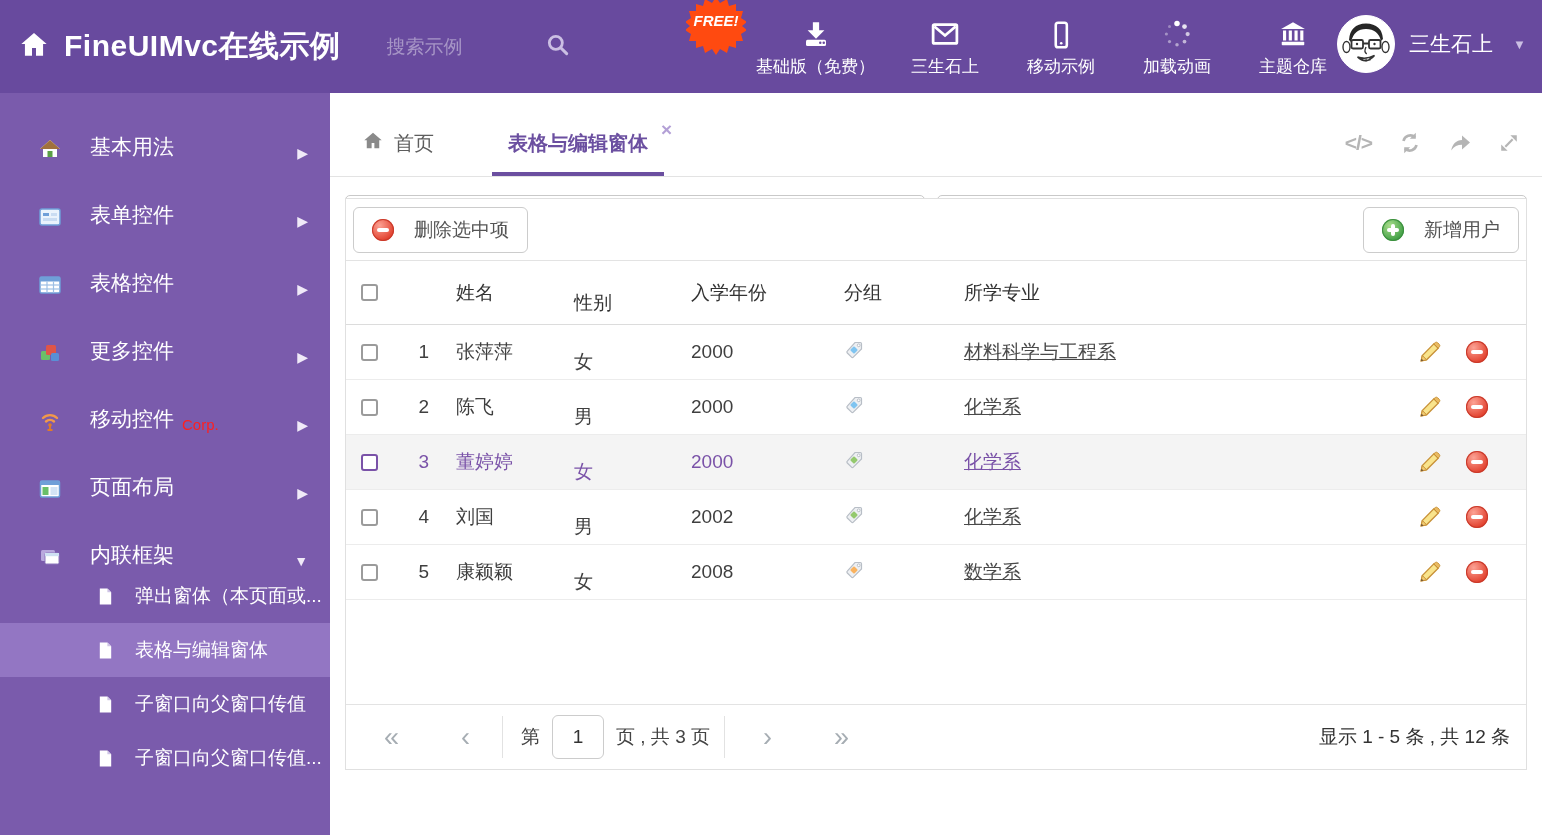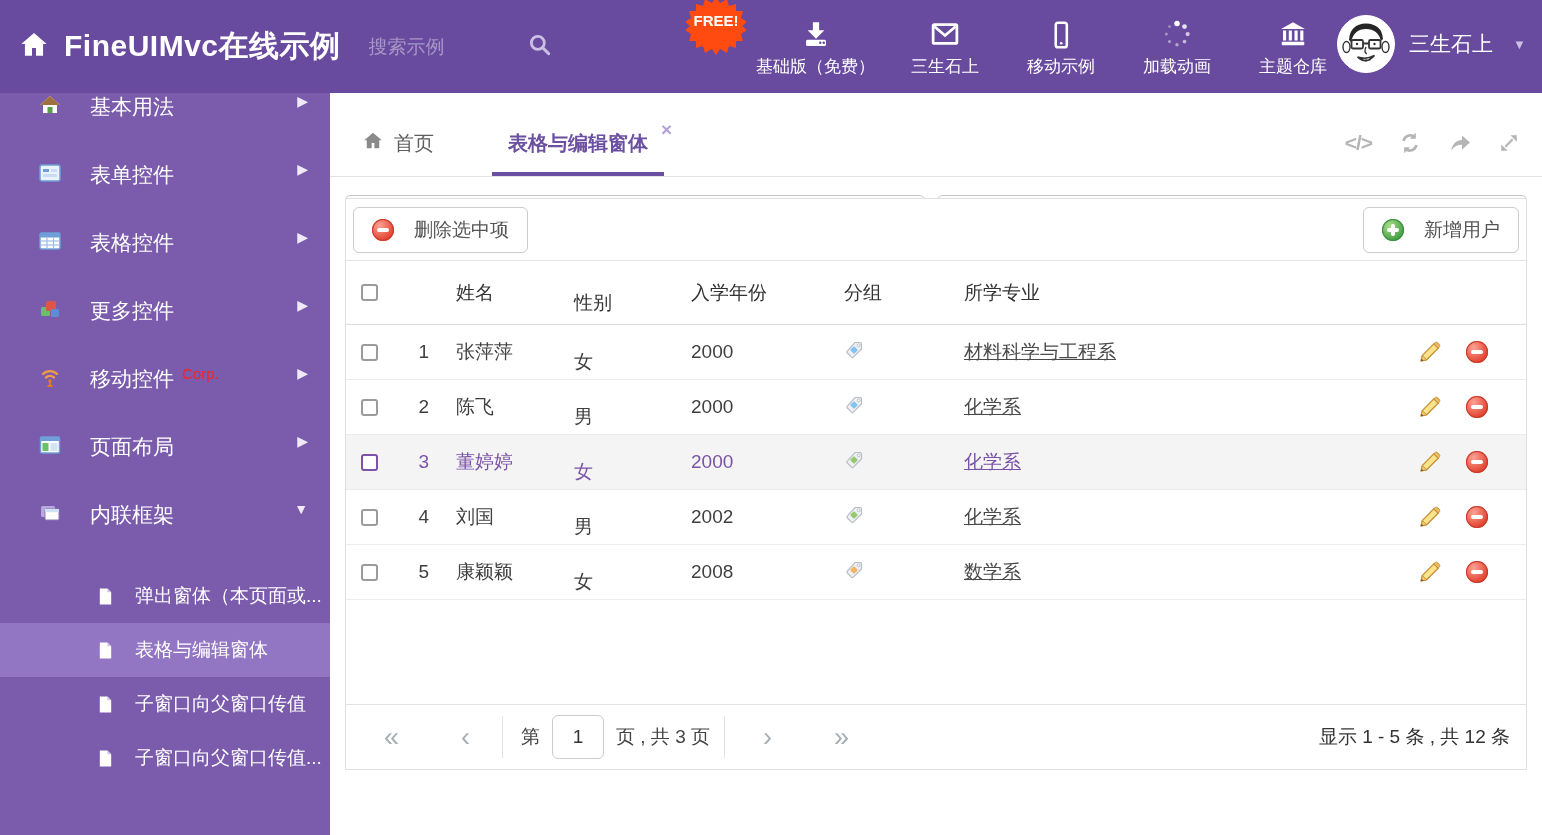--- a/index.html
+++ b/index.html
@@ -4,42 +4,42 @@
 <style>
   * { margin:0; padding:0; box-sizing:border-box; }
   html,body { width:1542px; height:835px; overflow:hidden;
     font-family:"Liberation Sans","DejaVu Sans",sans-serif; background:#fff; }
 
   
   .hdr { position:absolute; left:0; top:0; width:1542px; height:93px;
     background:#684a9e; display:flex; align-items:center; z-index:5; }
   .hdr-logo { display:flex; align-items:center; gap:14px; padding-left:18px; }
   .hdr-title { color:#fff; font-size:30px; font-weight:bold; letter-spacing:.5px; }
-  .hdr-search { margin-left:28px; background:transparent; border:none; outline:none;
+  .hdr-search { margin-left:46px; background:transparent; border:none; outline:none;
     color:#fff; font-size:19px; width:150px; }
   .hdr-search::placeholder { color:rgba(255,255,255,.42); }
   .hdr-mag { margin-left:8px; }
   .hdr-nav { position:absolute; left:712px; top:0; height:93px; display:flex; gap:24px; align-items:center;margin-left:44px; }
   .nav-item { display:flex; flex-direction:column; align-items:center; gap:6px;
     color:#fff; font-size:17px; min-width:92px; cursor:pointer; }
   .nav-item .ni-ico { height:34px; display:flex; align-items:flex-end; }
   .free-badge { position:absolute; left:686px; top:-4px; width:60px; height:60px; z-index:6; }
   .free-badge svg { position:absolute; left:0; top:0; }
   .free-badge span { position:absolute; left:0; top:16px; width:60px; text-align:center;
-    color:#fff; font-size:15px; font-weight:bold; }
+    color:#fff; font-size:15px; font-weight:bold; font-style:italic; }
   .hdr-user { position:absolute; left:1337px; top:15px; display:flex; align-items:center; gap:14px; }
   .avatar { width:58px; height:58px; border-radius:50%; background:#fff; overflow:hidden;
     border:1px solid #fff; }
   .hdr-username { color:#fff; font-size:21px; }
   .hdr-caret { color:#cbbfe3; font-size:13px; margin-left:6px; }
 
   
   .sidebar { position:absolute; left:0; top:93px; width:330px; height:742px;
     background:#7a5bac; overflow:hidden; }
-  .s-item { height:68px; display:flex; align-items:flex-start; padding:0 20px 0 38px;
+  .s-item { height:68px; display:flex; align-items:flex-end; padding:0 20px 0 38px;
     color:#fff; font-size:21px; cursor:pointer; position:relative; }
   .s-item .s-ico { width:26px; height:24px; margin-right:26px; display:flex; align-items:center; }
   .s-caret { position:absolute; right:22px; font-size:14px; color:#f0eaf8; }
   .corp { color:#ff1f1f; font-size:15px; margin-left:8px; }
   .s-sub { height:54px; display:flex; align-items:center; padding-left:96px;
     color:#fff; font-size:19px; cursor:pointer; }
   .s-sub.active { background:#9376c3; }
   .s-sub .f-ico { margin-right:20px; display:flex; }
 
   

